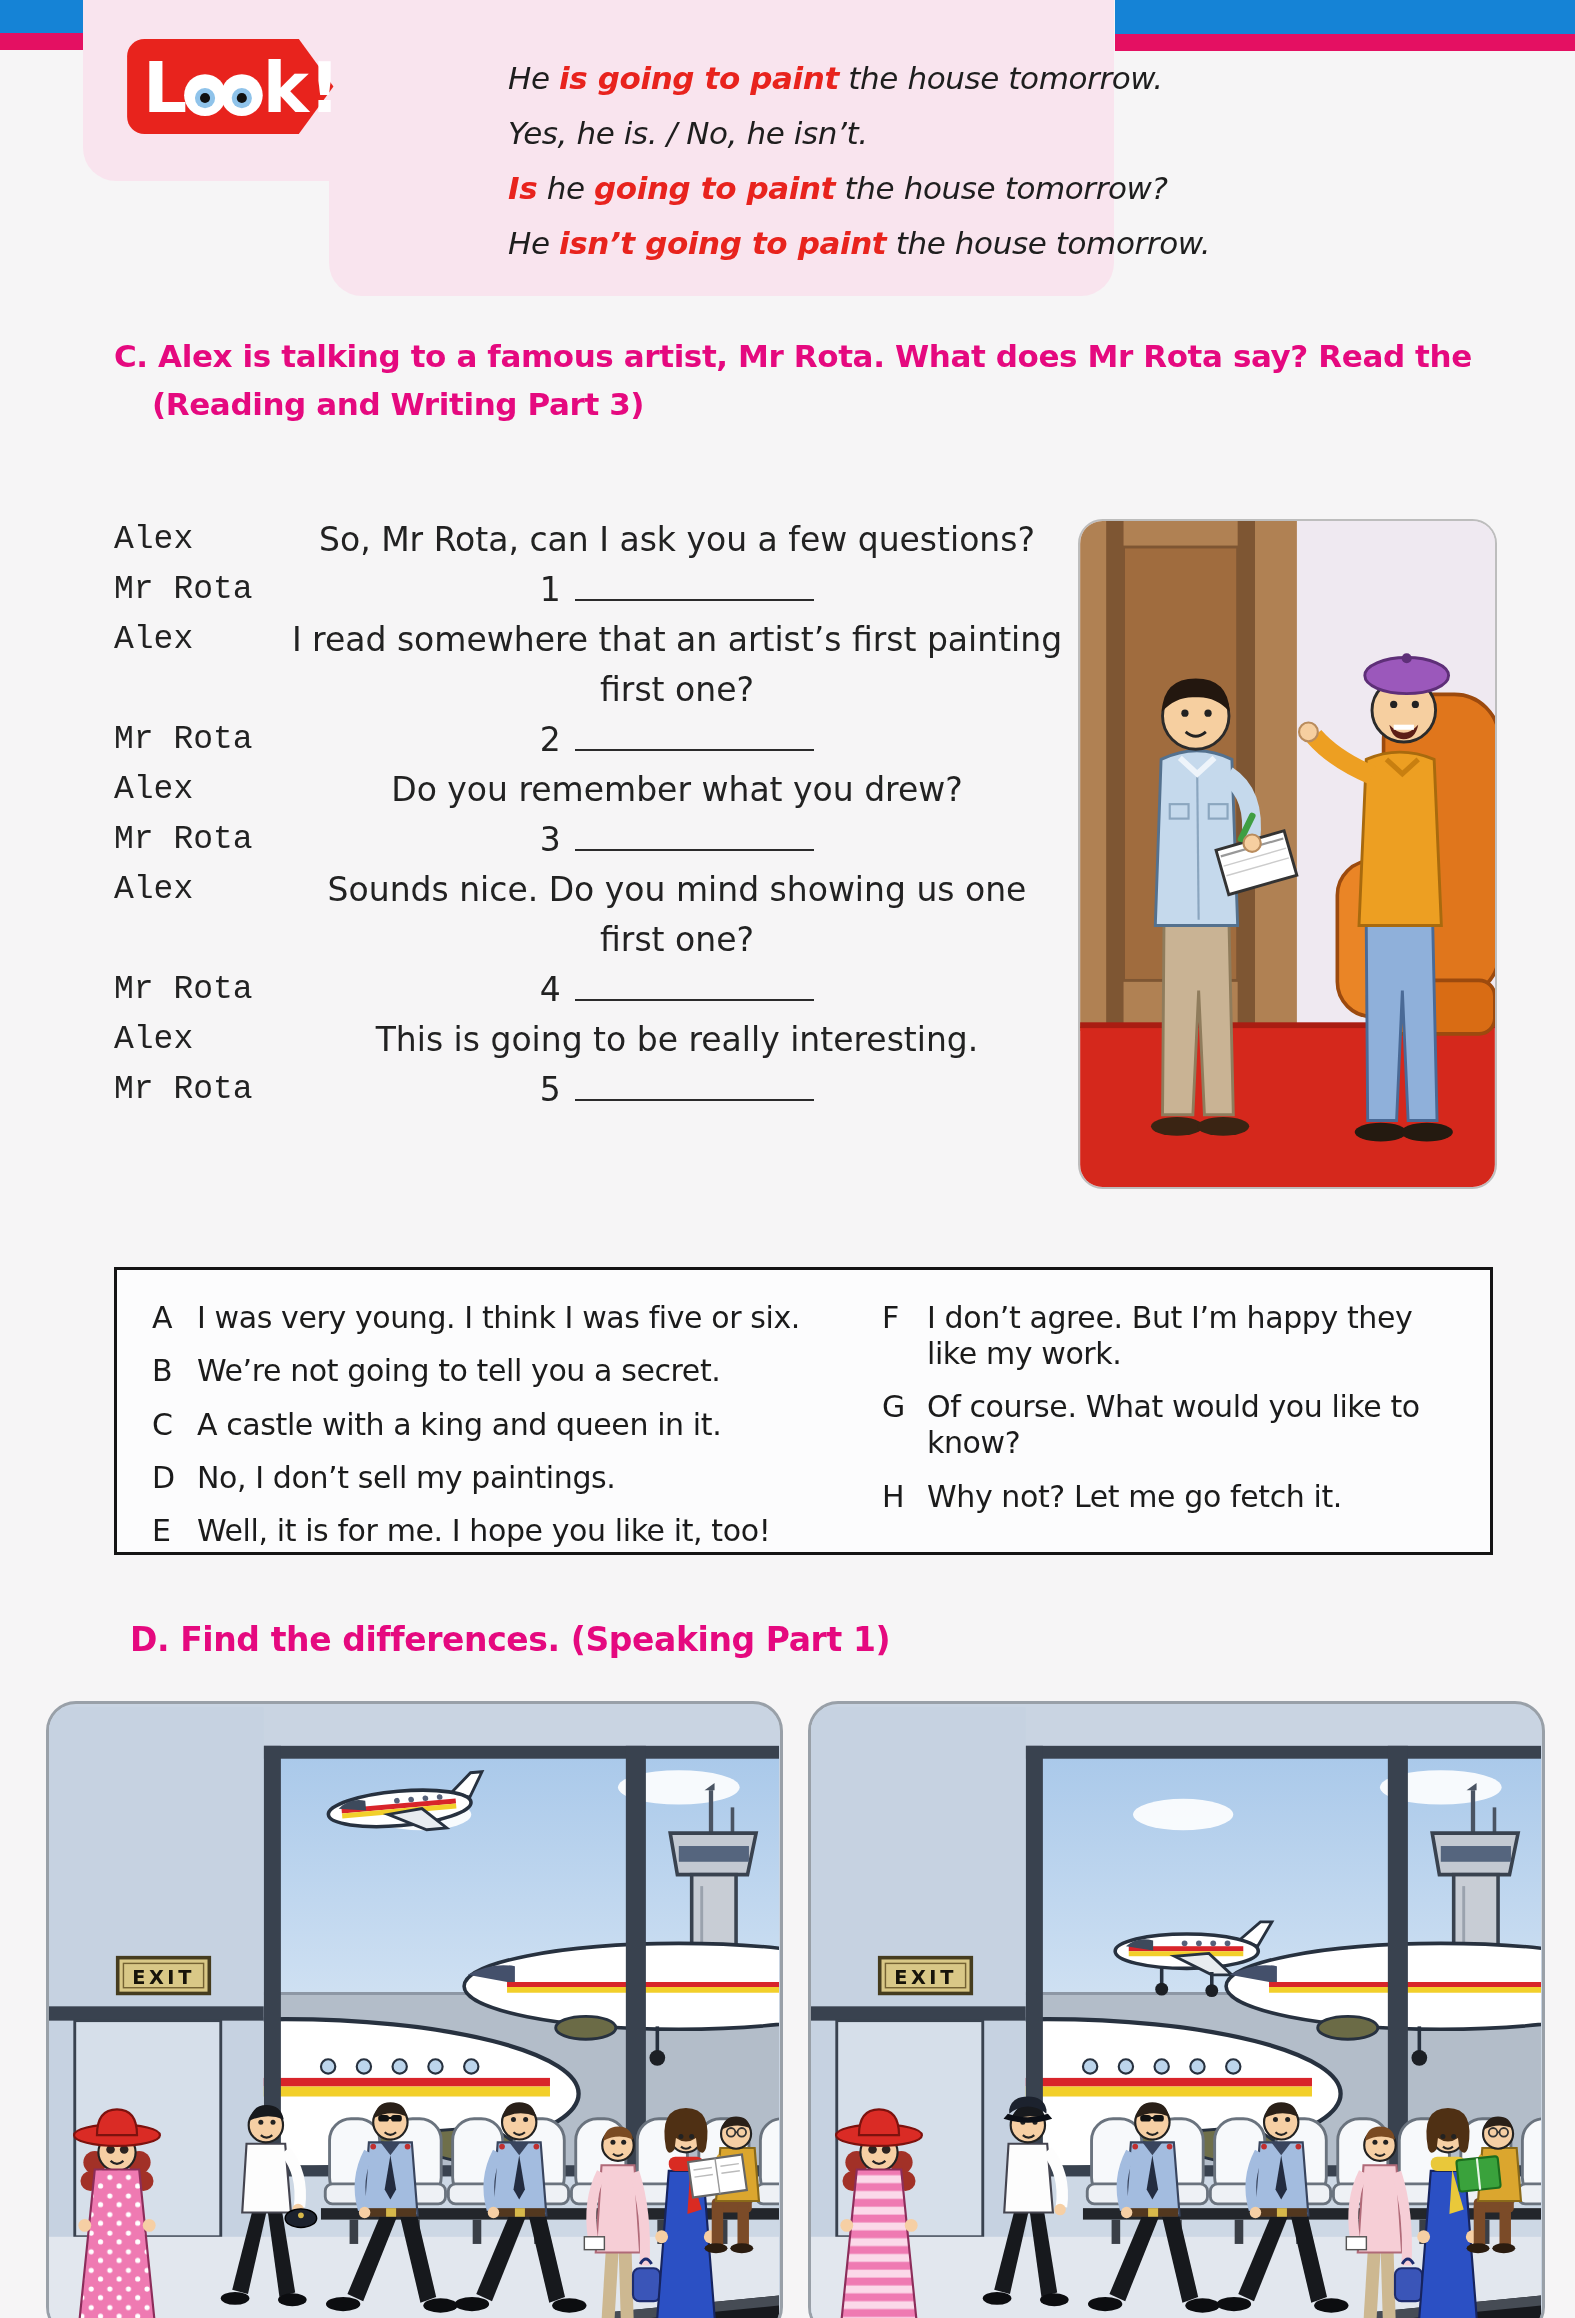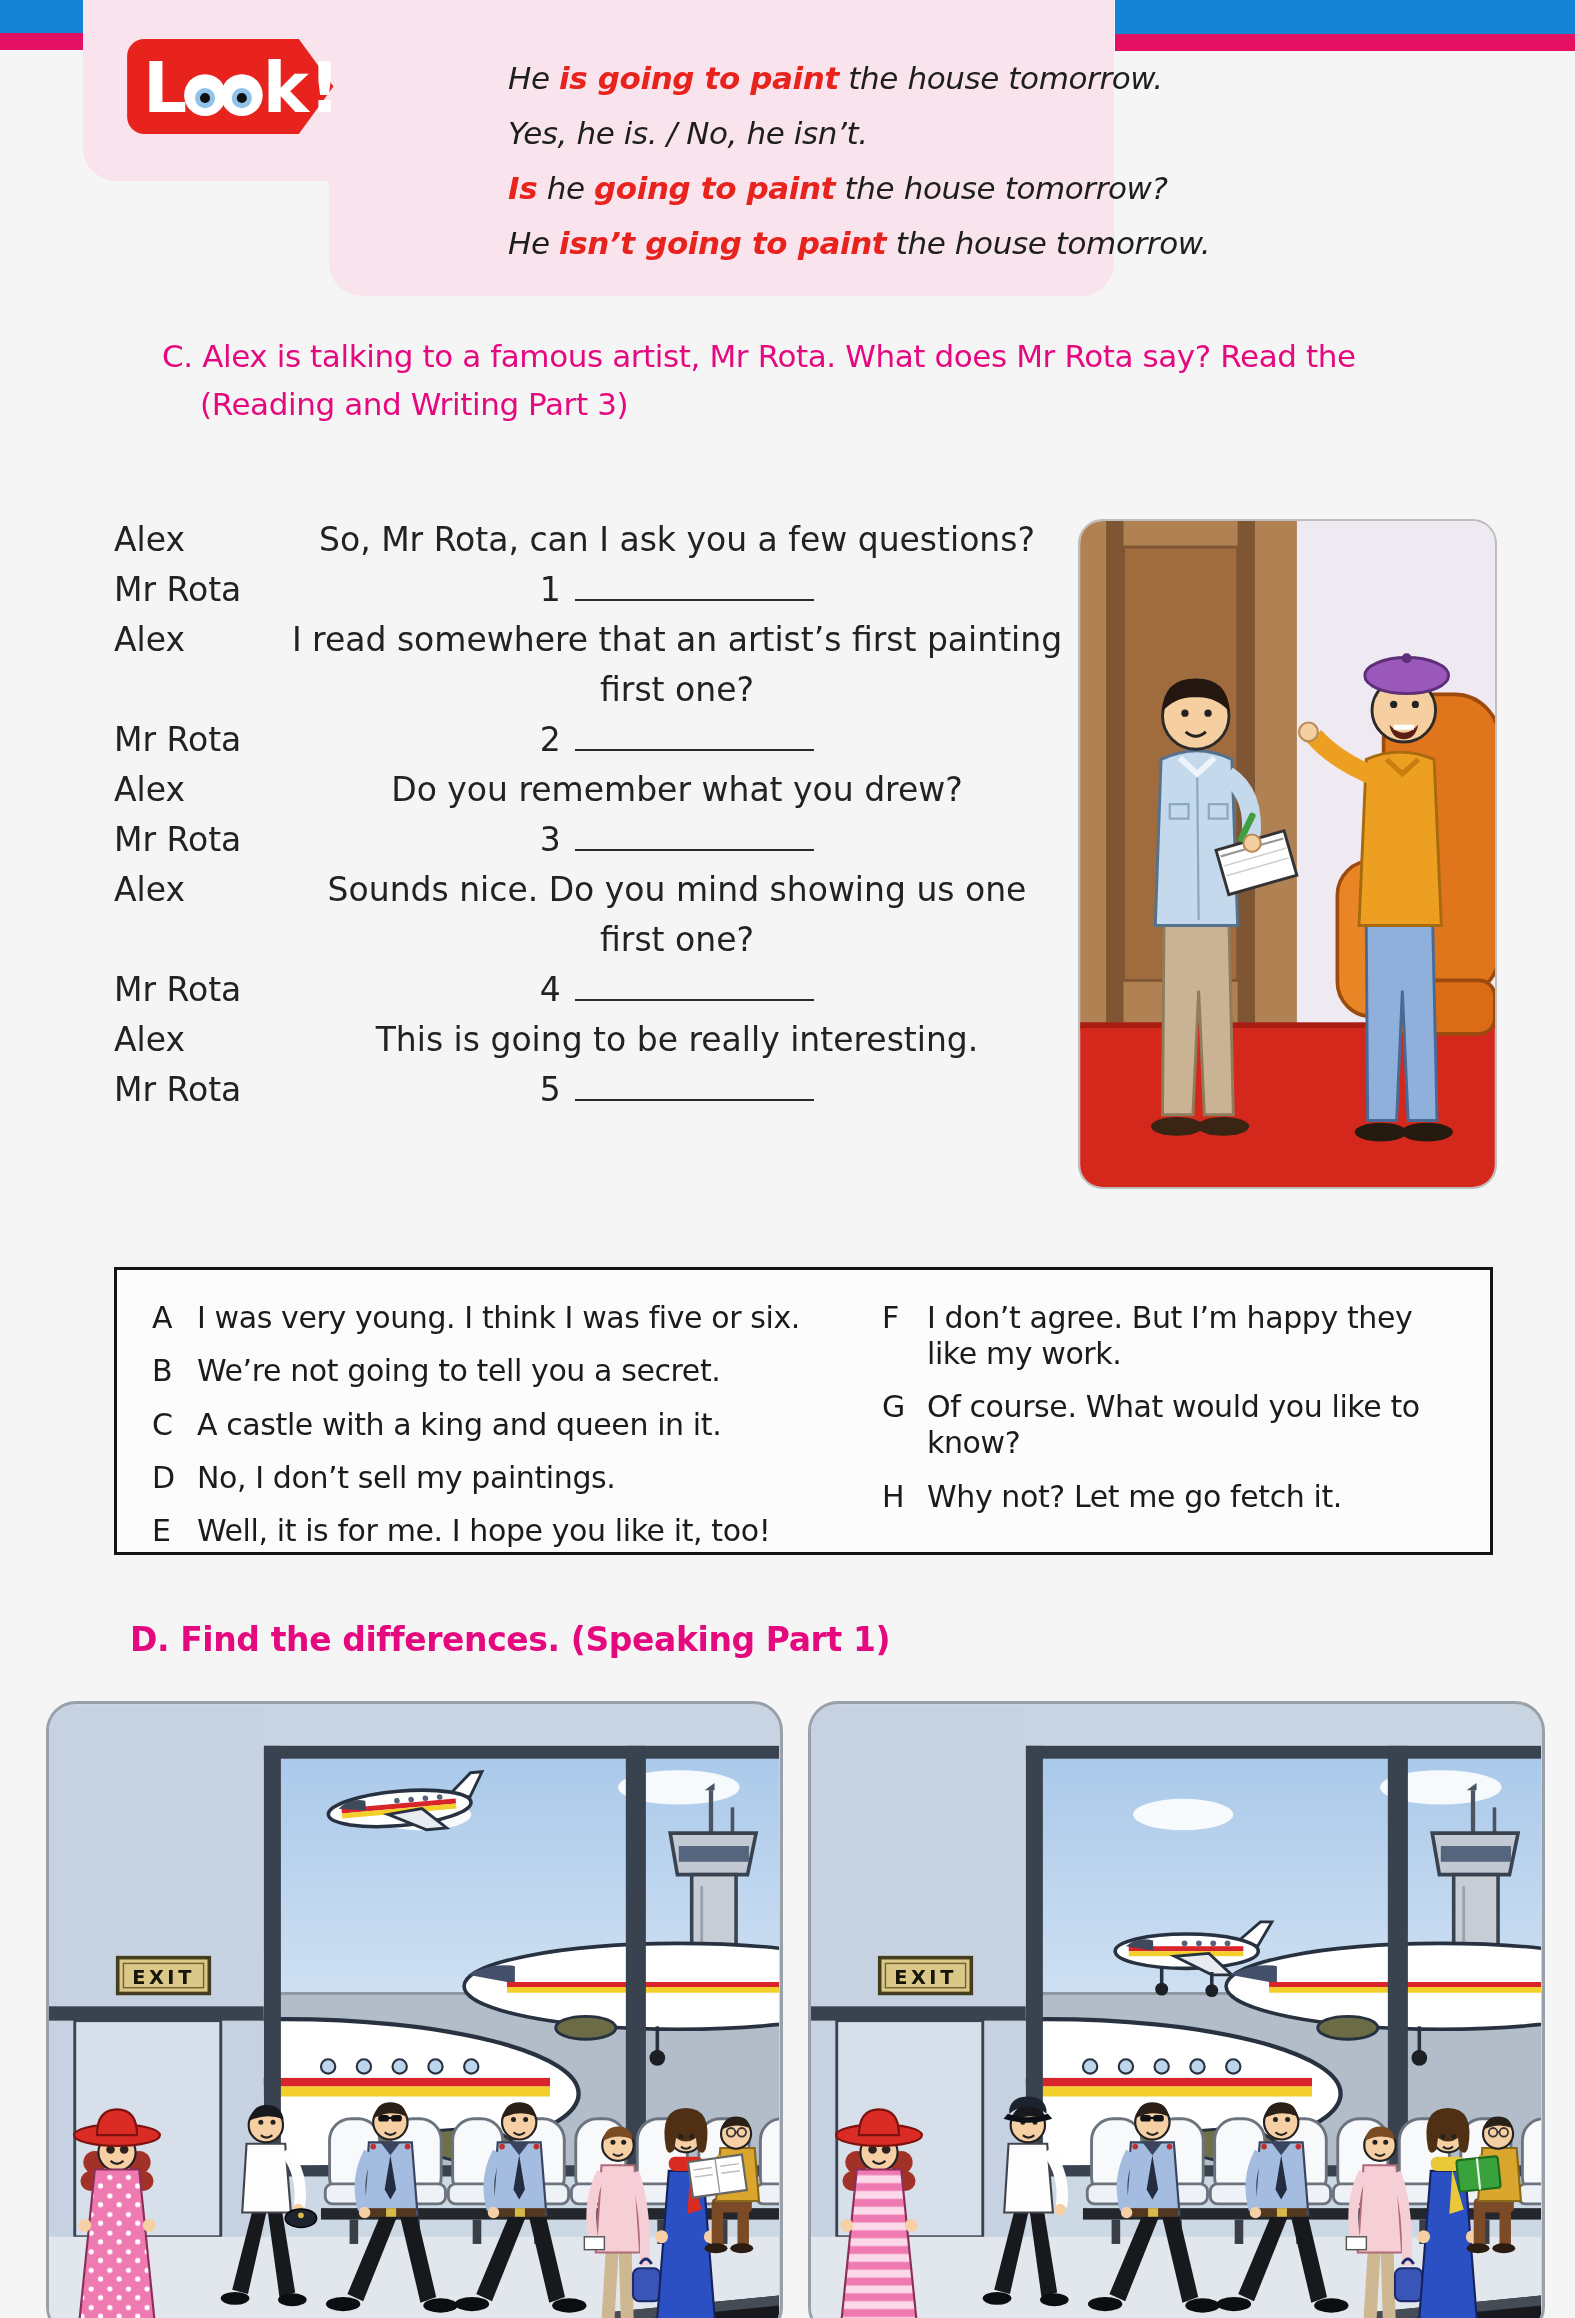--- a/index.html
+++ b/index.html
@@ -15,26 +15,26 @@
   .look-panel-a{position:absolute;left:83px;top:0;width:304px;height:181px;
       background:#f9e4ee;border-radius:0 0 0 33px;}
   .look-panel-b{position:absolute;left:329px;top:0;width:785px;height:296px;
       background:#f9e4ee;border-radius:0 0 33px 33px;}
   .look-badge{position:absolute;left:124px;top:36px;width:214px;height:101px;}
   .look-lines{position:absolute;left:508px;top:51px;}
   .look-line{font-size:31px;line-height:55px;white-space:nowrap;letter-spacing:-0.4px;color:#1e1e1e;font-style:italic;}
   .look-line .red{color:#e8231d;font-weight:bold;}
   
   .c-heading{position:absolute;left:114px;top:332px;width:1395px;
-      font-size:31px;font-weight:normal;color:#e5097f;line-height:48px;letter-spacing:-0.4px;margin-left:48px;}
+      font-size:31px;font-weight:bold;color:#e5097f;line-height:48px;letter-spacing:-0.4px;}
   .c-heading .h-line{white-space:nowrap;}
   .c-heading .h-line.indent{padding-left:38px;}
   .dialogue{position:absolute;left:114px;top:515px;width:961px;font-size:33px;line-height:50px;}
   .d-row{display:flex;}
-  .d-speaker{width:165px;flex:0 0 165px;white-space:nowrap;}
+  .d-speaker{width:165px;flex:0 0 165px;white-space:nowrap;font-family:Liberation Mono, monospace;}
   .d-text{flex:1;text-align:center;}
   .d-text div{white-space:nowrap;}
   .blank-num{display:inline-block;}
   .blank-line{display:inline-block;width:239px;height:32px;margin-left:14.5px;
       border-bottom:2.9px solid #2b2b2b;vertical-align:baseline;}
   
   .interview{position:absolute;left:1078px;top:519px;width:415px;height:666px;
       border:2.9px solid #bdbdbd;border-radius:24.6px;overflow:hidden;background:#efe9f1;}
   
   .answer-box{position:absolute;left:114px;top:1267px;width:1379px;height:288px;

